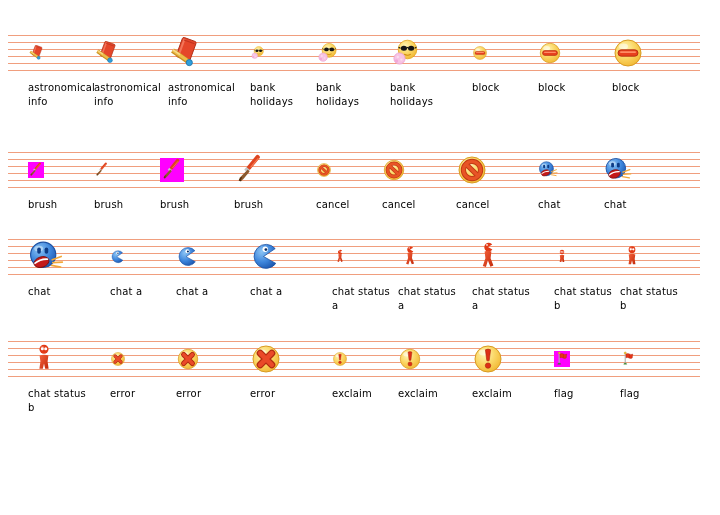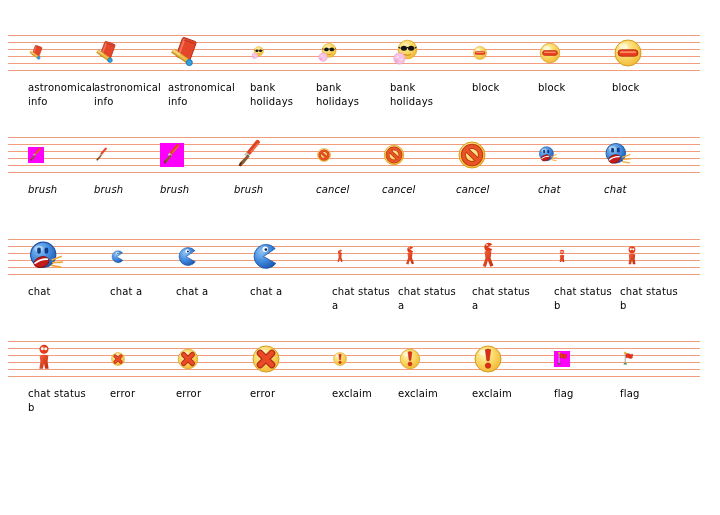--- a/index.html
+++ b/index.html
@@ -170,21 +170,21 @@
               <circle cx="16" cy="16" r="13" fill="url(#gy)" stroke="#D89B22" stroke-width="1"></circle>
               <ellipse cx="11.5" cy="9.5" rx="4.5" ry="3" fill="#FFFFFF" opacity="0.5"></ellipse>
               <rect x="6" y="12.8" width="20" height="6.4" rx="3.2" fill="#E8401E" stroke="#B22C10" stroke-width="0.9"></rect>
               <rect x="8" y="14.2" width="16" height="1.7" rx="0.85" fill="#FF9068" opacity="0.95"></rect>
             </svg>
           </div>
           <div class="label">block</div>
         </div>
       </div>
     </div>
-    <div class="row" style="top: 133px; font-style: italic;">
+    <div class="row" style="top: 148px;">
       <div class="staff"></div>
       <div class="cells">
         <div class="cell" style="width: 66px;">
           <div class="icon-box">
             <svg width="16" height="16" viewBox="0 0 32 32">
               <rect x="0" y="0" width="32" height="32" fill="#FF00FF"></rect>
               <line x1="23.6" y1="3.2" x2="15" y2="13.6" stroke="#DE4420" stroke-width="4.4" stroke-linecap="round"></line>
               <line x1="24.4" y1="4.2" x2="16.6" y2="13.4" stroke="#F5764E" stroke-width="1.3"></line>
               <line x1="14.2" y1="14.6" x2="12" y2="17.2" stroke="#C4C4C4" stroke-width="4.6"></line>
               <path d="M13.8 15.4 L15.6 17.6 L9 25.4 Q6.4 27.2 5.4 26.2 Q4.6 25.2 6.2 23.2 Z" fill="#8C5A2E"></path>

